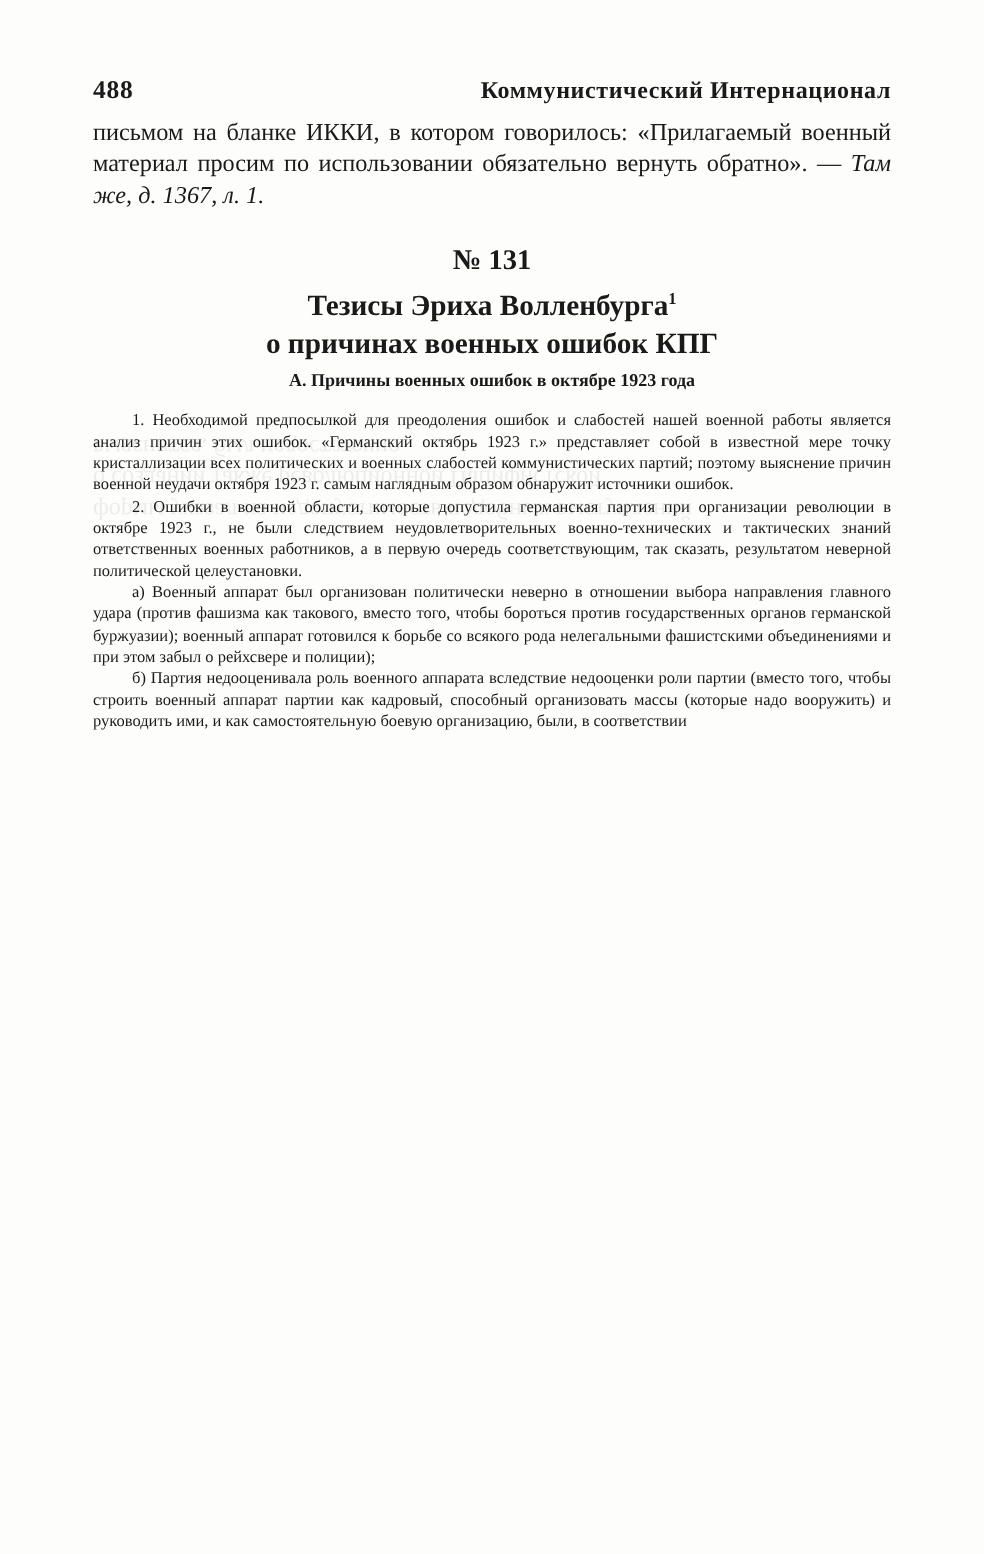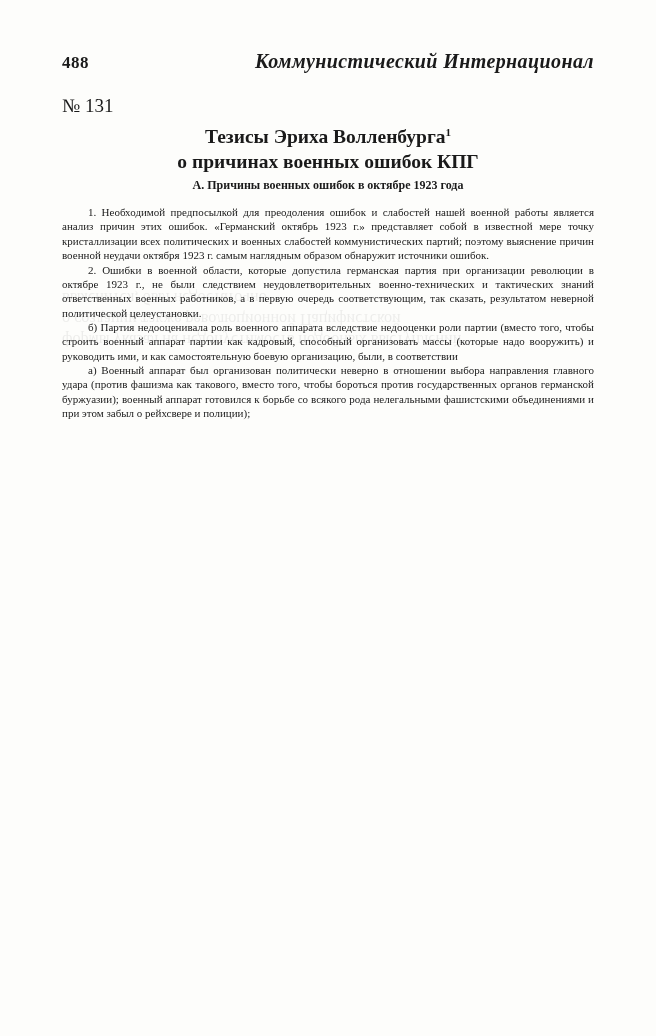--- a/index.html
+++ b/index.html
@@ -35,45 +35,45 @@
     justify-content: space-between;
     margin-bottom: 8px;
     text-align: center;
   }
   .page-number {
     font-size: 17px;
     font-weight: bold;
     letter-spacing: 0.5px;
   }
   .running-title {
-    font-size: 20px;
+    font-size: 16px;
     font-weight: bold;
     letter-spacing: 0.4px;
-    font-style: italic;
   }
   .para {
     font-size: 16.2px;
     line-height: 1.30;
     text-align: justify;
     text-indent: 26px;
     margin: 0 0 0 0;
     hyphens: none;
   }
   .para.noindent {
     text-indent: 0;
   }
   .lead-block {
     margin-bottom: 18px;
   }
   .italic {
     font-style: italic;
   }
   .doc-number {
+    text-align: center;
     font-size: 19px;
-    font-weight: normal;
+    font-weight: bold;
     margin: 22px 0 8px 0;
   }
   .doc-title {
     text-align: center;
     font-size: 19.5px;
     font-weight: bold;
     line-height: 1.26;
     margin: 0 0 4px 0;
   }
   .doc-title .sup {
@@ -127,32 +127,37 @@
     <div>выяснится, был недостаточно</div>
   </div>
 
   <div class="content">
 
     <div class="header-row">
       <div class="page-number">488</div>
       <div class="running-title">Коммунистический Интернационал</div>
     </div>
 
+    <div class="lead-block">
+      <p class="para noindent">
+        <span>письмом на бланке ИККИ, в котором говорилось: «Прилагаемый военный материал просим по использовании обязательно вернуть обратно». — </span><span class="italic">Там же, д. 1367, л. 1.</span>
+      </p>
+    </div>
 
     <div class="doc-number">№ 131</div>
 
     <div class="doc-title">
       <span>Тезисы Эриха Волленбурга</span><span class="sup">1</span><br>
       <span>о причинах военных ошибок КПГ</span>
     </div>
 
 
     <div class="section-head">А. Причины военных ошибок в октябре 1923 года</div>
 
     <div class="body-text">
       <p>1. Необходимой предпосылкой для преодоления ошибок и слабостей нашей военной работы является анализ причин этих ошибок. «Германский октябрь 1923 г.» представляет собой в известной мере точку кристаллизации всех политических и военных слабостей коммунистических партий; поэтому выяснение причин военной неудачи октября 1923 г. самым наглядным образом обнаружит источники ошибок.</p>
       <p>2. Ошибки в военной области, которые допустила германская партия при организации революции в октябре 1923 г., не были следствием неудовлетворительных военно-технических и тактических знаний ответственных военных работников, а в первую очередь соответствующим, так сказать, результатом неверной политической целеустановки.</p>
+      <p>а) Военный аппарат был организован политически неверно в отношении выбора направления главного удара (против фашизма как такового, вместо того, чтобы бороться против государственных органов германской буржуазии); военный аппарат готовился к борьбе со всякого рода нелегальными фашистскими объединениями и при этом забыл о рейхсвере и полиции);</p>
       <p>б) Партия недооценивала роль военного аппарата вследствие недооценки роли партии (вместо того, чтобы строить военный аппарат партии как кадровый, способный организовать массы (которые надо вооружить) и руководить ими, и как самостоятельную боевую организацию, были, в соответствии</p>
-      <p>а) Военный аппарат был организован политически неверно в отношении выбора направления главного удара (против фашизма как такового, вместо того, чтобы бороться против государственных органов германской буржуазии); военный аппарат готовился к борьбе со всякого рода нелегальными фашистскими объединениями и при этом забыл о рейхсвере и полиции);</p>
     </div>
 
   </div>
 </div>
 
 </body></html>

